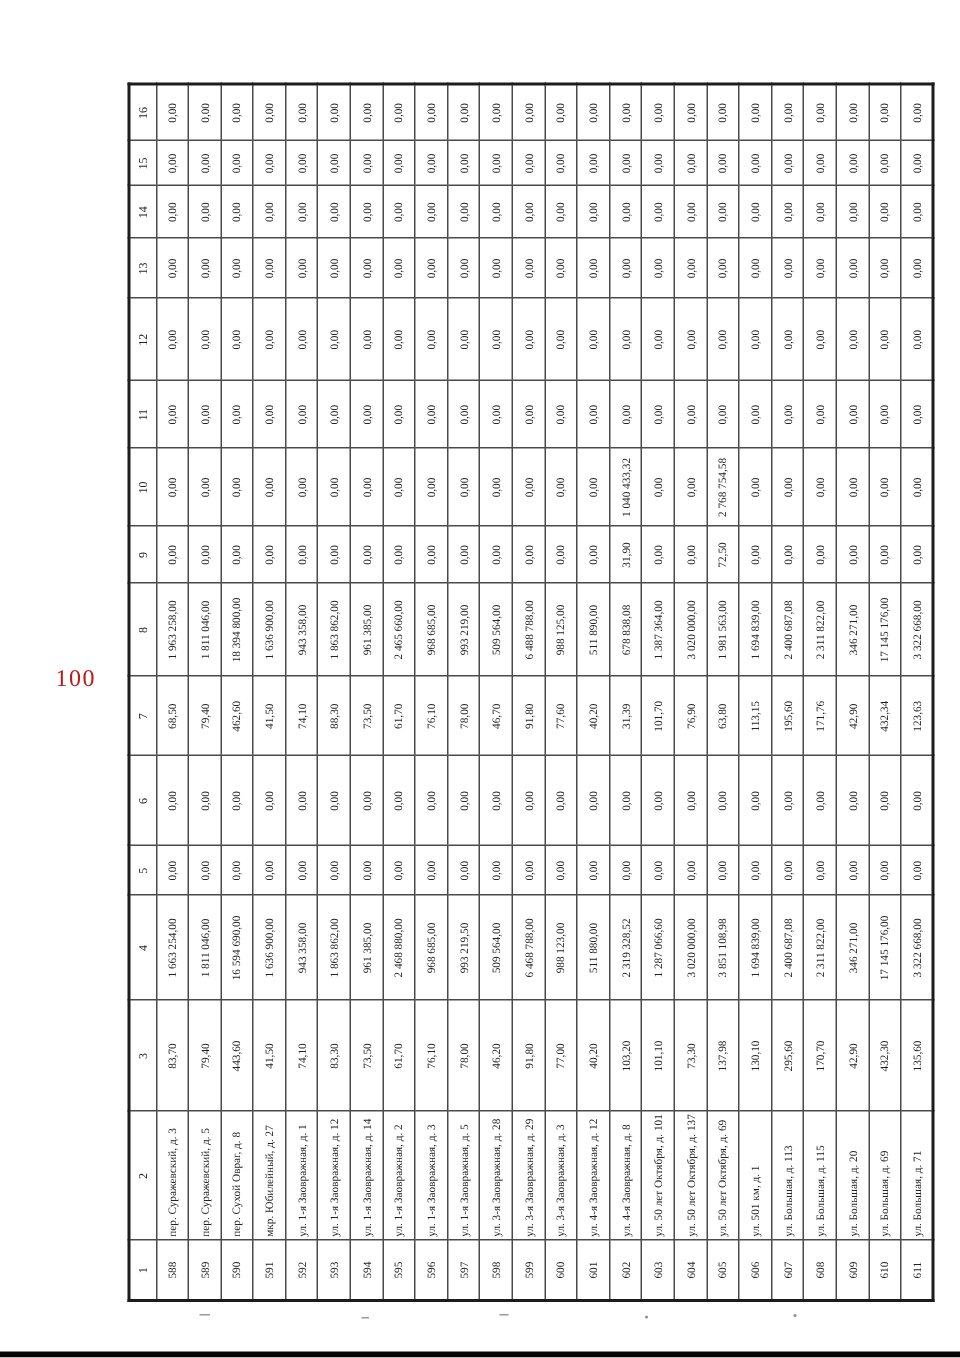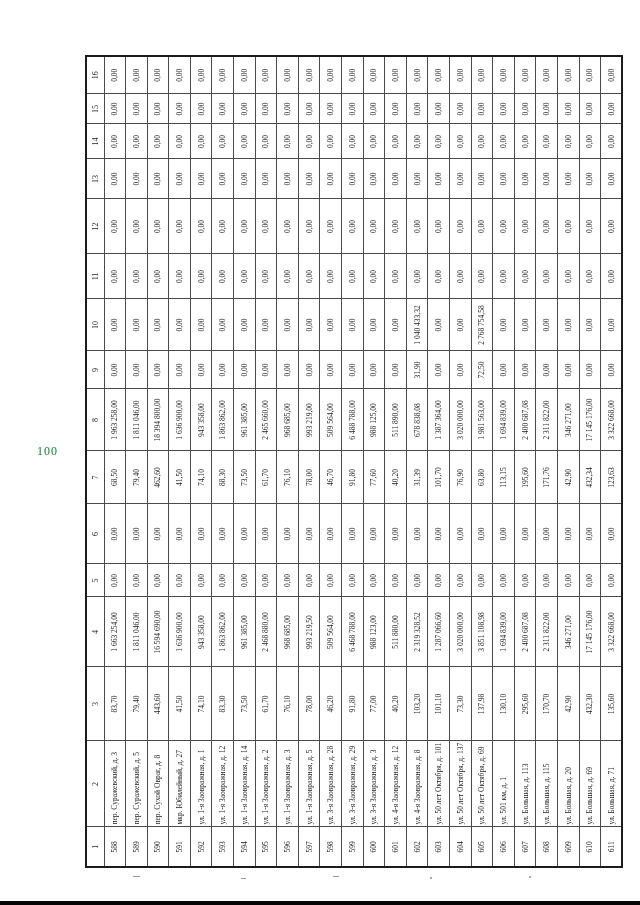--- a/index.html
+++ b/index.html
@@ -4,21 +4,21 @@
 <style>
   html,body{margin:0;padding:0;}
   body{
     width:640px;height:905px;position:relative;overflow:hidden;
     background:#ffffff;
     font-family:"Liberation Serif", serif;
     color:#1f1f1f;
   }
   .page-number{
     position:absolute;left:37px;top:444px;
-    font-size:12px;color:#15803d;letter-spacing:1px;
+    font-size:16px;color:#b91c1c;letter-spacing:1px;
   }
   
   .table-rotator{
     position:absolute;left:85px;top:868px;
     width:813px;height:537px;
     transform:rotate(-90deg);
     transform-origin:0 0;
   }
   table.grid{
     width:813px;height:537px;

